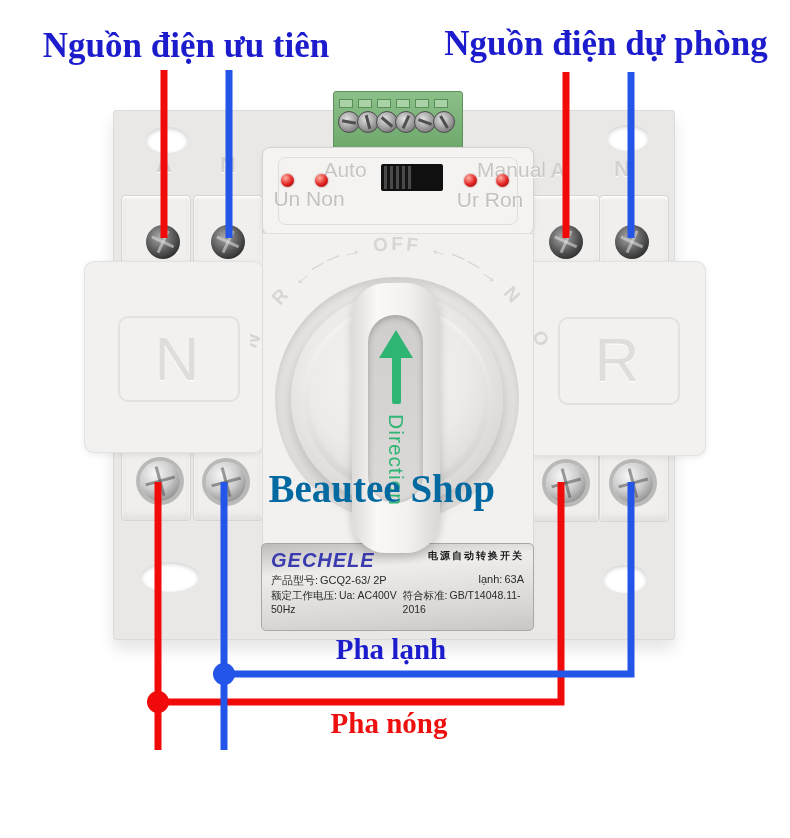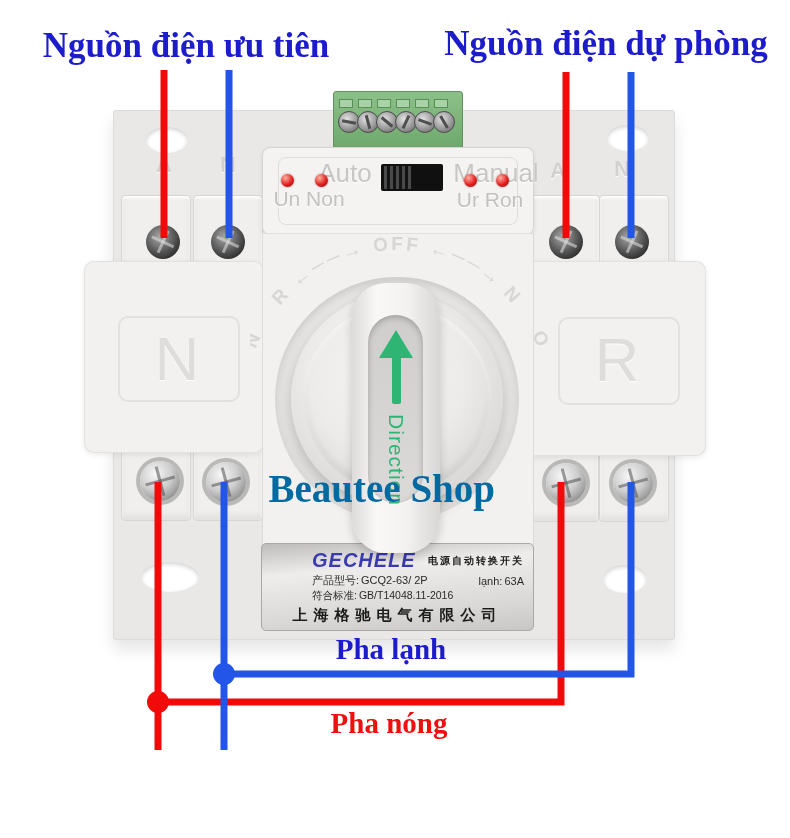--- a/index.html
+++ b/index.html
@@ -41,21 +41,21 @@
               border:1px solid #5d945b;border-radius:3px;z-index:2;}
   .gslot{position:absolute;background:#a9d2a7;border:1px solid #588f56;}
   .gscrew{position:absolute;border-radius:50%;
           background:radial-gradient(circle at 40% 35%, #e2e2e2, #9a9a9a 55%, #6a6a6a 90%);
           border:1px solid #4c4c4c;}
   .gscrew .slot{position:absolute;left:50%;top:50%;width:14px;height:3px;background:#4f4f4f;
                 transform-origin:center;}
   .toppanel{position:absolute;background:#f4f3f1;border:1px solid #d5d4d2;border-radius:8px;
             z-index:3;box-shadow:0 2px 4px rgba(0,0,0,.08);}
   .toppanel-outline{position:absolute;border:1px solid #dedddb;border-radius:8px;}
-  .modetext{position:absolute;color:#c7c6c4;font-size:26px;text-align:center;
+  .modetext{position:absolute;color:#c7c6c4;font-size:21px;text-align:center;
             text-shadow:0 1px 1px #fff;}
   .ledlabel{position:absolute;color:#c2c1bf;font-size:21px;text-align:center;
             text-shadow:0 1px 1px #fff;}
   .led{position:absolute;width:13px;height:13px;border-radius:50%;z-index:4;
        background:radial-gradient(circle at 35% 30%, #ffb0a0, #e12020 55%, #7e0d0d);
        box-shadow:0 0 2px rgba(120,0,0,.6);}
   .slideswitch{position:absolute;background:#101010;border-radius:2px;z-index:4;}
   .slideswitch .ridges{position:absolute;left:3px;top:2px;width:28px;height:23px;
        background:repeating-linear-gradient(90deg,#4a4a4a 0 3px,#141414 3px 6px);}
   .midsection{position:absolute;background:#f2f1ef;z-index:3;
@@ -77,21 +77,21 @@
        border-left:17px solid transparent;border-right:17px solid transparent;
        border-bottom:28px solid #2eb573;}
   .dir-arrow-stem{position:absolute;background:#2eb573;border-radius:2px;z-index:5;}
   .dir-text{position:absolute;color:#2eb573;font-size:21px;letter-spacing:1px;
        text-align:center;transform:rotate(90deg);z-index:5;}
   .watermark{position:absolute;font-family:"Liberation Serif",serif;font-weight:700;
        font-size:39px;color:#0369a1;text-align:right;z-index:6;white-space:nowrap;}
   .plate{position:absolute;z-index:3;border:1px solid #a9a8a6;border-radius:5px;
        background:linear-gradient(175deg,#bdbcba,#eeedeb 30%,#d8d7d5 75%,#c8c7c5);
        box-sizing:border-box;padding:5px 9px 4px 9px;}
-  .plate-row{display:flex;justify-content:space-between;align-items:center;margin-left:41px;}
+  .plate-row{display:flex;justify-content:space-between;align-items:flex-start;}
   .brand{font-style:italic;font-weight:800;font-size:20px;color:#3b3bb0;letter-spacing:1px;}
   .cn-title{font-weight:700;font-size:10px;color:#1c1c1c;letter-spacing:2px;}
   .spec{font-size:11px;color:#2a2a2a;margin-top:1px;}
   .spec .lab{margin-right:2px;}
   .company{font-weight:700;font-size:15px;color:#1c1c1c;letter-spacing:6px;
        text-align:center;margin-top:3px;}
   svg{position:absolute;left:0;top:0;}
 </style>
 </head>
 <body>
@@ -163,21 +163,21 @@
       </div>
   </div>
 
   <div class="toppanel" style="left:262px;top:147px;width:270px;height:86px;">
     <div class="toppanel-outline" style="left:15px;top:9px;width:238px;height:66px;"></div>
   </div>
   <div class="modetext abs" style="left:300px;top:158px;width:90px;z-index:4;">Auto</div>
   <div class="slideswitch" style="left:381px;top:164px;width:62px;height:27px;">
       <div class="ridges"></div>
     </div>
-  <div class="modetext abs" style="left:446px;top:158px;width:100px;z-index:4;">Manual</div>
+  <div class="modetext abs" style="left:446px;top:158px;width:100px;z-index:4;text-align:right;">Manual</div>
   <div class="led" style="left:281px;top:174px;"></div>
   <div class="led" style="left:315px;top:174px;"></div>
   <div class="led" style="left:464px;top:174px;"></div>
   <div class="led" style="left:496px;top:174px;"></div>
   <div class="ledlabel abs" style="left:266px;top:187px;width:86px;z-index:4;">Un Non</div>
   <div class="ledlabel abs" style="left:450px;top:188px;width:80px;z-index:4;">Ur Ron</div>
 
   <div class="midsection" style="left:262px;top:233px;width:270px;height:312px;"></div>
 
   <svg width="300" height="210" style="left:250px;top:230px;z-index:3;">
@@ -203,23 +203,23 @@
   <div class="plate" style="left:261px;top:543px;width:273px;height:88px;">
     <div class="plate-row">
       <span class="brand">GECHELE</span>
       <span class="cn-title">电源自动转换开关</span>
     </div>
     <div class="plate-row spec">
       <span><span class="lab">产品型号:</span><span>GCQ2-63/ 2P</span></span>
       <span><span class="lab">lạnh:</span><span>63A</span></span>
     </div>
     <div class="plate-row spec" style="font-size:10.5px;">
+      <span><span class="lab">额定工作电压:</span><span>Ua: AC400V 50Hz</span></span>
       <span><span class="lab">符合标准:</span><span>GB/T14048.11-2016</span></span>
     </div>
-    <div class="company">上海格驰电气有限公司</div>
   </div>
 
   <svg width="790" height="838" style="z-index:7;">
     <g stroke="#f10a0a" stroke-width="7" fill="none">
       <path d="M164 70 V238"></path>
       <path d="M566 72 V238"></path>
       <path d="M158 482 V750"></path>
       <path d="M561 482 V702 H158"></path>
     </g>
     <g stroke="#2255e8" stroke-width="7" fill="none">

